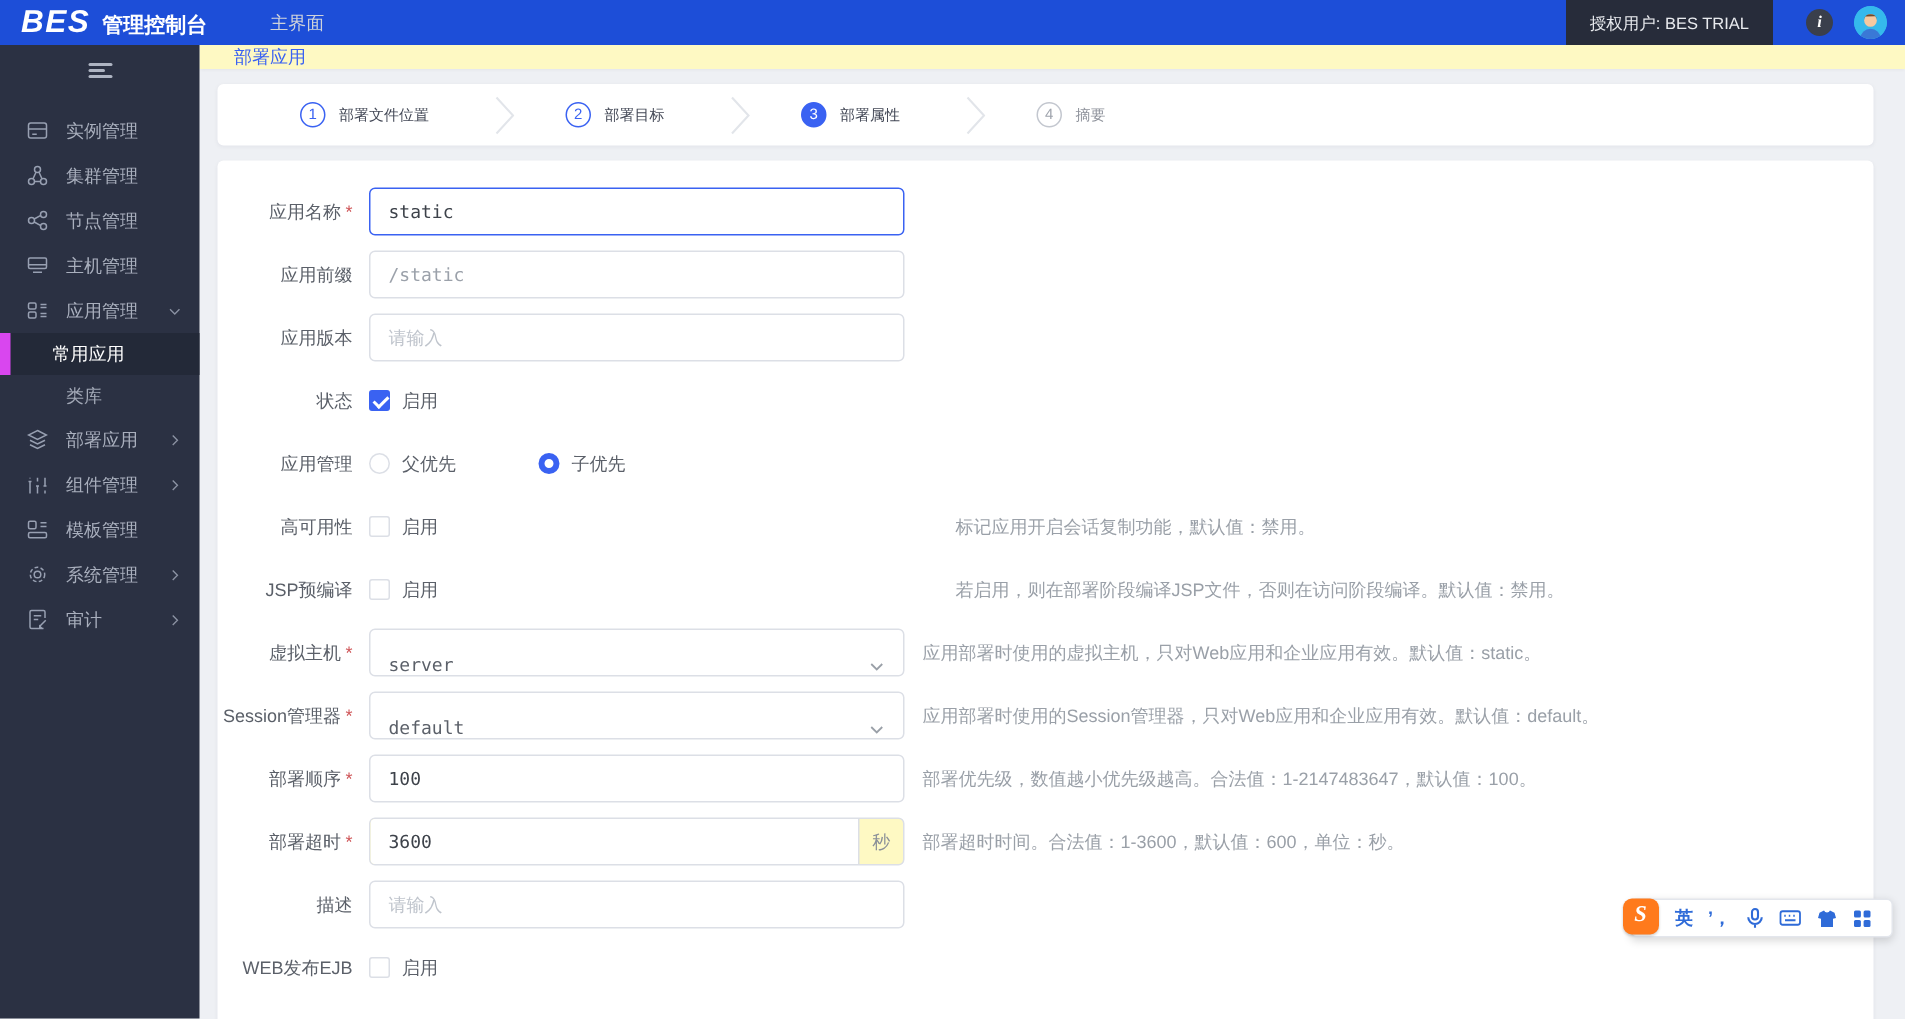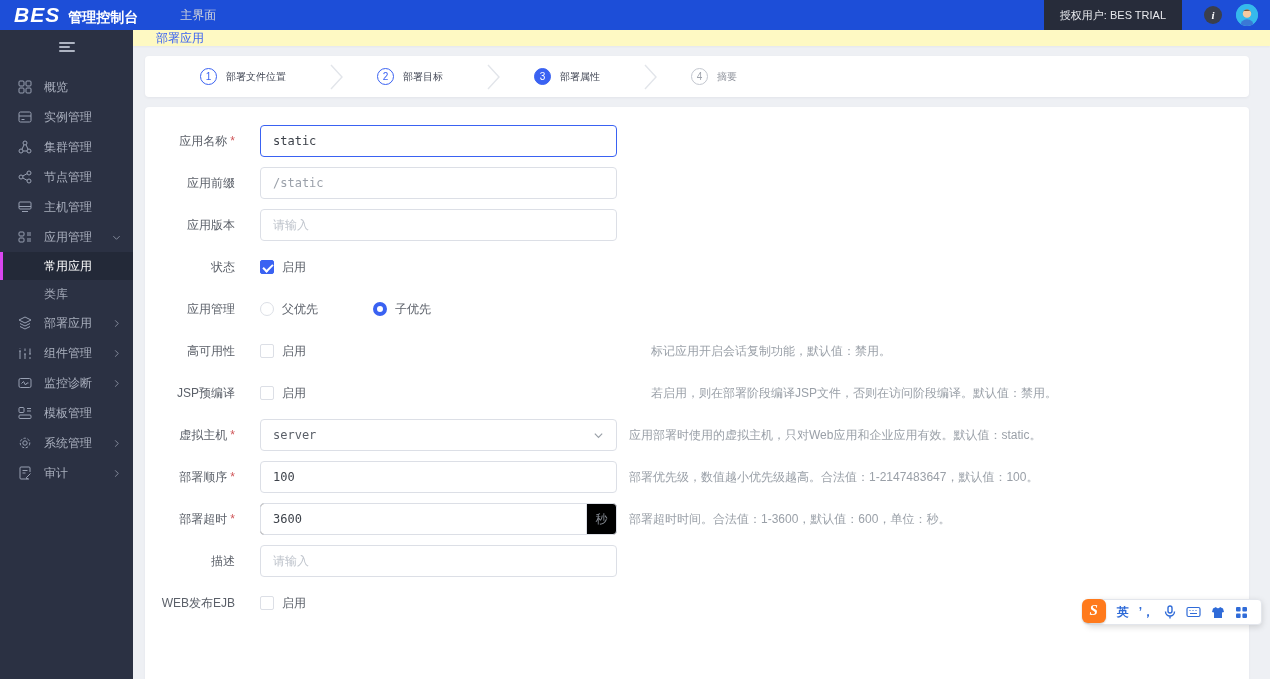--- a/index.html
+++ b/index.html
@@ -31,22 +31,22 @@
   .collapse-toggle .bars { width:16px; }
   .collapse-toggle .bars i { display:block; height:2px; background:#aeb4c2; margin:2px 0; border-radius:1px; }
   .collapse-toggle .bars i:nth-child(1){ width:16px; } .collapse-toggle .bars i:nth-child(2){ width:11px; }
   .menu { margin-top:8px; }
   .menu-item { height:30px; display:flex; align-items:center; padding-left:18px;
     color:#a9afbd; font-size:12px; cursor:pointer; }
   .menu-item .mi { width:14px; height:14px; margin-right:12px; flex:none; color:#98a0b2; }
   .menu-item .arrow { margin-left:auto; margin-right:12px; color:#8b92a3; }
   .submenu-item { height:28px; display:flex; align-items:center; padding-left:44px;
     color:#a2a8b6; font-size:12px; cursor:pointer; }
-  .submenu-item.active { background:#232938; color:#ffffff; border-left:3px solid #d946ef;
-    padding-left:41px; }
+  .submenu-item.active { background:#232938; color:#ffffff; border-left:7px solid #d946ef;
+    padding-left:28px; }
   svg.ic { display:block; }
 
   
   .content { position:absolute; left:133px; top:30px; right:0; bottom:0; background:#eef0f4; }
   .breadcrumb-bar { height:16px; background:#fef9c3; display:flex; align-items:center;
     padding-left:23px; box-shadow:0 1px 2px rgba(0,0,0,.04); }
   .breadcrumb { font-size:12px; color:#3a62f2; cursor:pointer; }
 
   .card { background:#fff; border-radius:4px; margin:10px 21px 0 12px;
     box-shadow:0 1px 3px rgba(15,25,60,.05); }
@@ -58,33 +58,33 @@
   .step.active .step-circle { background:#3a62f2; color:#fff; border:1px solid #3a62f2; }
   .step.pending .step-circle { border:1px solid #c3c7cf; color:#9ea3ac; background:#fff; }
   .step-label { font-size:10px; color:#434856; margin-left:9px; }
   .step.pending .step-label { color:#8f939c; }
   .step-sep { margin:0 34px 0 44px; color:#e2e5ea; }
 
   .form-card { height:600px; padding-top:18px; overflow:hidden; }
   .frow { display:flex; align-items:center; height:32px; margin-bottom:10px; }
   .flabel { width:90px; flex:none; text-align:right; font-size:12px; color:#5b6069; }
   .req { color:#cf5659; margin-left:3px; font-size:12px; }
-  .fctrl { margin-left:25px; display:flex; align-items:center; }
+  .fctrl { margin-left:11px; display:flex; align-items:center; }
   .tinput { width:357px; height:32px; border:1px solid #dcdfe6; border-radius:4px;
     padding:0 12px; font:12px "DejaVu Sans Mono","Liberation Mono",monospace;
     color:#3d424a; outline:none; background:#fff; }
   .tinput.focused { border-color:#3a62f2; }
   .tinput.muted { color:#9ba1aa; }
   .tinput::placeholder { color:#bfc4cc; font-family:"Liberation Sans","DejaVu Sans",sans-serif; }
   .select { width:357px; height:32px; border:1px solid #dcdfe6; border-radius:4px;
-    display:flex; align-items:center; padding:0 12px; cursor:pointer; background:#fff; }
+    display:flex; align-items:flex-end; padding:0 12px; cursor:pointer; background:#fff; }
   .select-value { font:12px "DejaVu Sans Mono","Liberation Mono",monospace; color:#5b6069; }
   .select .chev { margin-left:auto; color:#9aa0a8; }
   .input-group { width:357px; height:32px; border:1px solid #dcdfe6; border-radius:4px;
-    display:flex; align-items:center; overflow:hidden; background:#000000; }
+    display:flex; align-items:center; overflow:hidden; background:#fef9c3; }
   .input-group input { flex:1; height:100%; border:0; outline:none; padding:0 12px;
     font:12px "DejaVu Sans Mono","Liberation Mono",monospace; color:#3d424a; }
   .input-suffix { width:30px; height:100%; border-left:1px solid #dcdfe6; display:flex;
     align-items:center; justify-content:center; font-size:12px; color:#8a8f98; flex:none; }
   .help { margin-left:12px; font-size:12px; color:#9aa0a8; white-space:nowrap; }
 
   .checkbox { width:14px; height:14px; border-radius:2px; border:1px solid #dcdfe6;
     background:#fff; cursor:pointer; flex:none; position:relative; }
   .checkbox.checked { background:#3a62f2; border-color:#3a62f2; }
   .checkbox.checked:after { content:""; position:absolute; left:4px; top:1px; width:4px; height:8px;
@@ -133,31 +133,20 @@
 <div class="sidebar">
   <div class="collapse-toggle">
     <span class="bars">
         <i></i>
         <i></i>
         <i></i>
       </span>
   </div>
   <div class="menu">
 
-    <div class="menu-item">
-      <span class="mi">
-        <svg class="ic" width="14" height="14" viewBox="0 0 14 14" fill="none" stroke="currentColor">
-          <rect x="1" y="1" width="5" height="5" rx="1"></rect>
-            <rect x="8" y="1" width="5" height="5" rx="1"></rect>
-          <rect x="1" y="8" width="5" height="5" rx="1"></rect>
-            <rect x="8" y="8" width="5" height="5" rx="1"></rect>
-          </svg>
-      </span>
-      <span>概览</span>
-    </div>
 
     <div class="menu-item">
       <span class="mi">
         <svg class="ic" width="14" height="14" viewBox="0 0 14 14" fill="none" stroke="currentColor">
           <rect x="1" y="2" width="12" height="10" rx="1.5"></rect>
             <path d="M1 6h12"></path>
             <path d="M3.5 9.5h3"></path>
           </svg>
       </span>
       <span>实例管理</span>
@@ -242,34 +231,20 @@
           </svg>
       </span>
       <span>组件管理</span>
       <span class="arrow">
         <svg class="ic" width="9" height="9" viewBox="0 0 10 10" fill="none" stroke="currentColor">
             <path d="M3.5 1.5 L7 5 L3.5 8.5"></path>
           </svg>
       </span>
     </div>
 
-    <div class="menu-item">
-      <span class="mi">
-        <svg class="ic" width="14" height="14" viewBox="0 0 14 14" fill="none" stroke="currentColor">
-          <rect x="1" y="2.5" width="12" height="9" rx="1.5"></rect>
-            <path d="M3.5 7.5 L5.5 5.5 L7.5 9 L9 7 H10.5"></path>
-          </svg>
-      </span>
-      <span>监控诊断</span>
-      <span class="arrow">
-        <svg class="ic" width="9" height="9" viewBox="0 0 10 10" fill="none" stroke="currentColor">
-            <path d="M3.5 1.5 L7 5 L3.5 8.5"></path>
-          </svg>
-      </span>
-    </div>
 
     <div class="menu-item">
       <span class="mi">
         <svg class="ic" width="14" height="14" viewBox="0 0 14 14" fill="none" stroke="currentColor">
           <rect x="1" y="1.5" width="5" height="5" rx="1"></rect>
             <path d="M9 2.5h4 M9 5h4"></path>
           <rect x="1" y="9" width="12" height="3.5" rx="1"></rect>
           </svg>
       </span>
       <span>模板管理</span>
@@ -420,20 +395,34 @@
           <span class="chev">
             <svg class="ic" width="11" height="11" viewBox="0 0 12 12" fill="none" stroke="currentColor" stroke-width="1.3">
                 <path d="M2 4 L6 8 L10 4"></path>
               </svg>
           </span>
         </span>
       </span>
       <span class="help">应用部署时使用的虚拟主机，只对Web应用和企业应用有效。默认值：static。</span>
     </div>
 
+    <div class="frow">
+      <span class="flabel"><span>Session管理器</span><span class="req">*</span></span>
+      <span class="fctrl">
+        <span class="select">
+          <span class="select-value">default</span>
+          <span class="chev">
+            <svg class="ic" width="11" height="11" viewBox="0 0 12 12" fill="none" stroke="currentColor" stroke-width="1.3">
+                <path d="M2 4 L6 8 L10 4"></path>
+              </svg>
+          </span>
+        </span>
+      </span>
+      <span class="help">应用部署时使用的Session管理器，只对Web应用和企业应用有效。默认值：default。</span>
+    </div>
 
     <div class="frow">
       <span class="flabel"><span>部署顺序</span><span class="req">*</span></span>
       <span class="fctrl">
           <input class="tinput" value="100" style="">
         </span>
       <span class="help">部署优先级，数值越小优先级越高。合法值：1-2147483647，默认值：100。</span>
     </div>
 
     <div class="frow">

